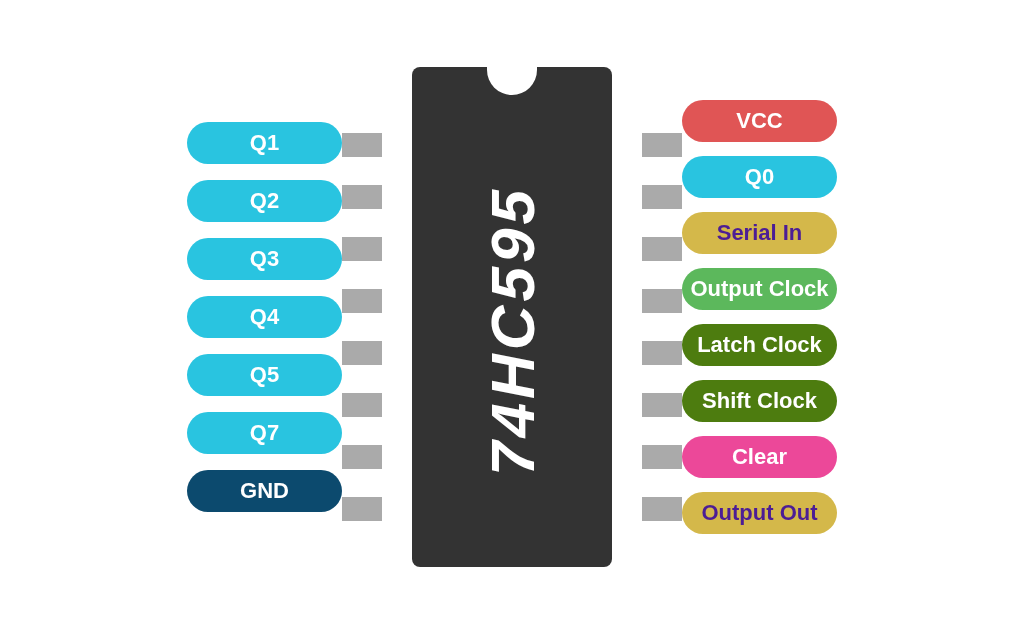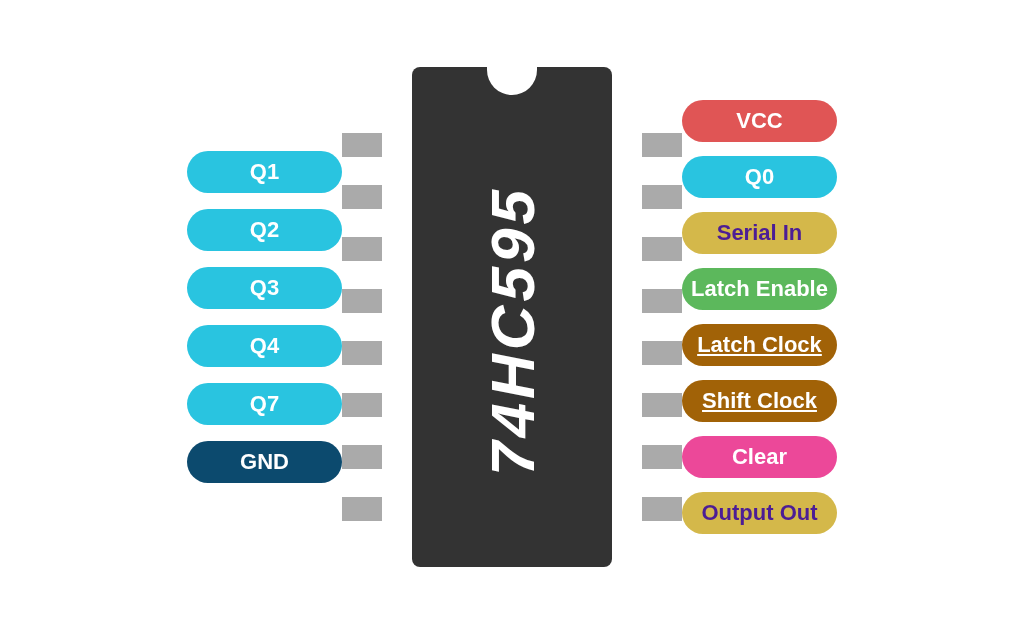--- a/index.html
+++ b/index.html
@@ -51,21 +51,21 @@
       font-size: 22px;
       font-weight: 600;
       color: white;
     }
 
     .pin-label.cyan { background-color: #29c4e0; }
     .pin-label.dark { background-color: #0c4a6e; color: white; }
     .pin-label.red { background-color: #e05555; }
     .pin-label.yellow { background-color: #d4b84a; color: #4c1d95; }
     .pin-label.green { background-color: #5cb85c; }
-    .pin-label.purple { background-color: #a16207; text-decoration: underline; }
+    .pin-label.purple { background-color: #4d7c0f; }
     .pin-label.light-green { background-color: #ec4899; }
 
     
     .ic-area {
       display: flex;
       flex-direction: column;
       align-items: center;
       position: relative;
       width: 340px;
     }
@@ -150,20 +150,21 @@
 </head>
 <body>
 
 <div class="diagram-container">
 
   <div class="left-pins">
     <div class="pin-label cyan">Q1</div>
     <div class="pin-label cyan">Q2</div>
     <div class="pin-label cyan">Q3</div>
     <div class="pin-label cyan">Q4</div>
+    <div class="pin-label cyan">Q5</div>
     <div class="pin-label cyan">Q7</div>
     <div class="pin-label dark">GND</div>
   </div>
 
   <div class="ic-area">
     <div style="display:flex; align-items:stretch; height:500px;">
 
       <div style="display:flex; flex-direction:column; padding-top:52px;">
         <div class="connector-row">
           <div class="wire"></div>
@@ -241,20 +242,20 @@
         </div>
       </div>
 
     </div>
   </div>
 
   <div class="right-pins">
     <div class="pin-label red">VCC</div>
     <div class="pin-label cyan">Q0</div>
     <div class="pin-label yellow">Serial In</div>
-    <div class="pin-label green">Latch Enable</div>
+    <div class="pin-label green">Output Clock</div>
     <div class="pin-label purple">Latch Clock</div>
     <div class="pin-label purple">Shift Clock</div>
     <div class="pin-label light-green">Clear</div>
     <div class="pin-label yellow">Output Out</div>
   </div>
 
 </div>
 
 </body></html>

